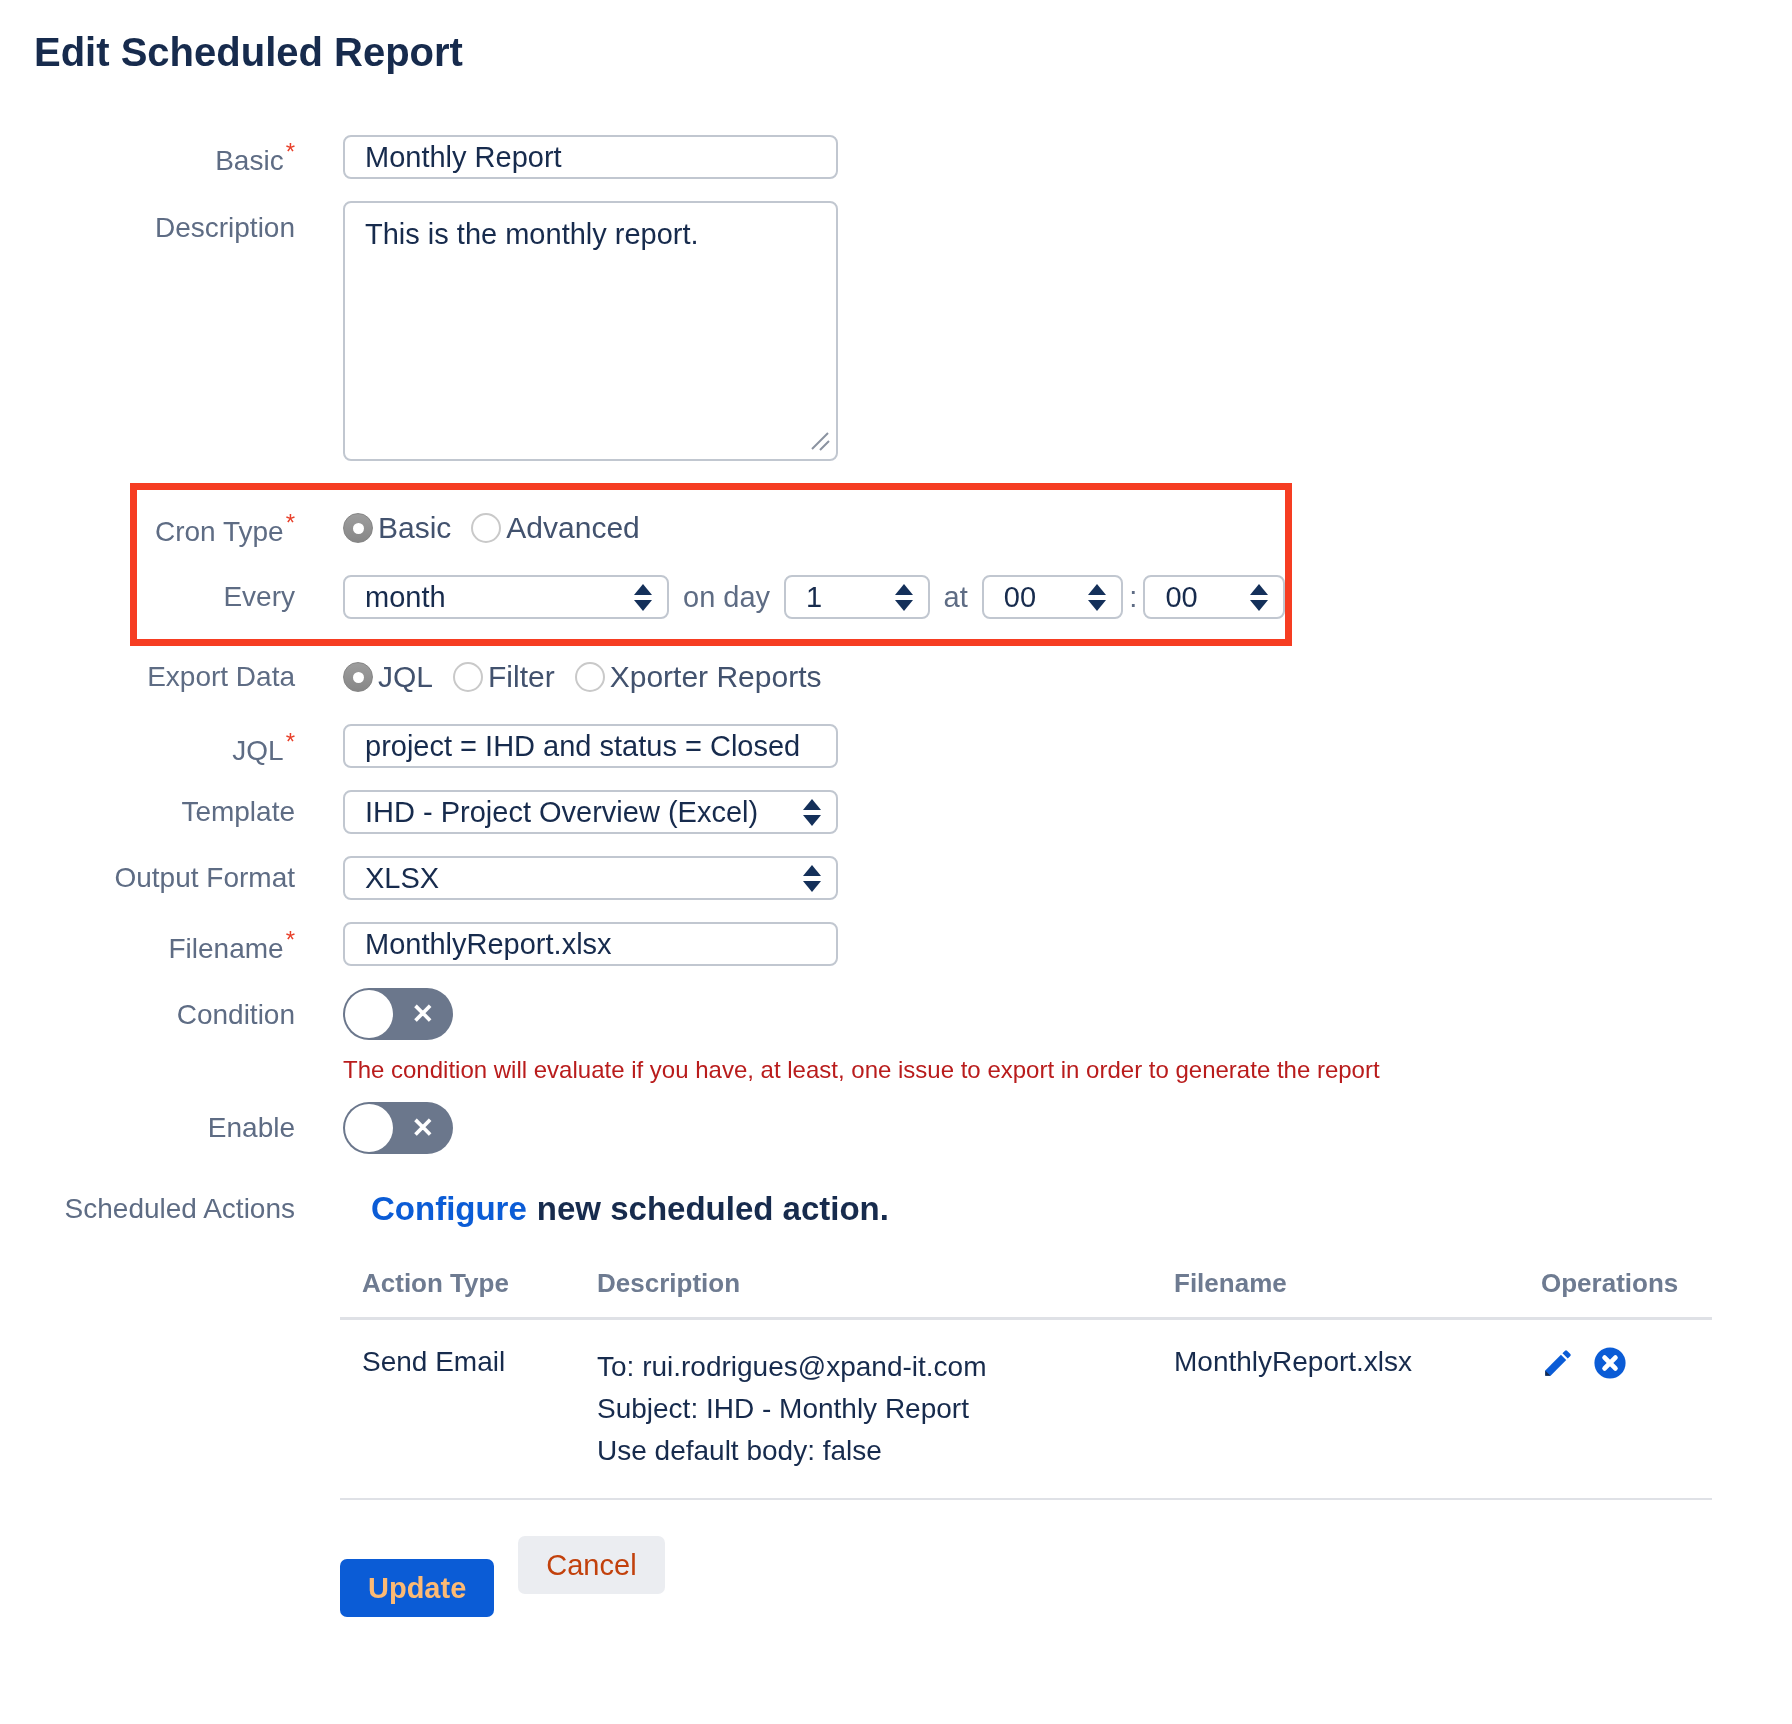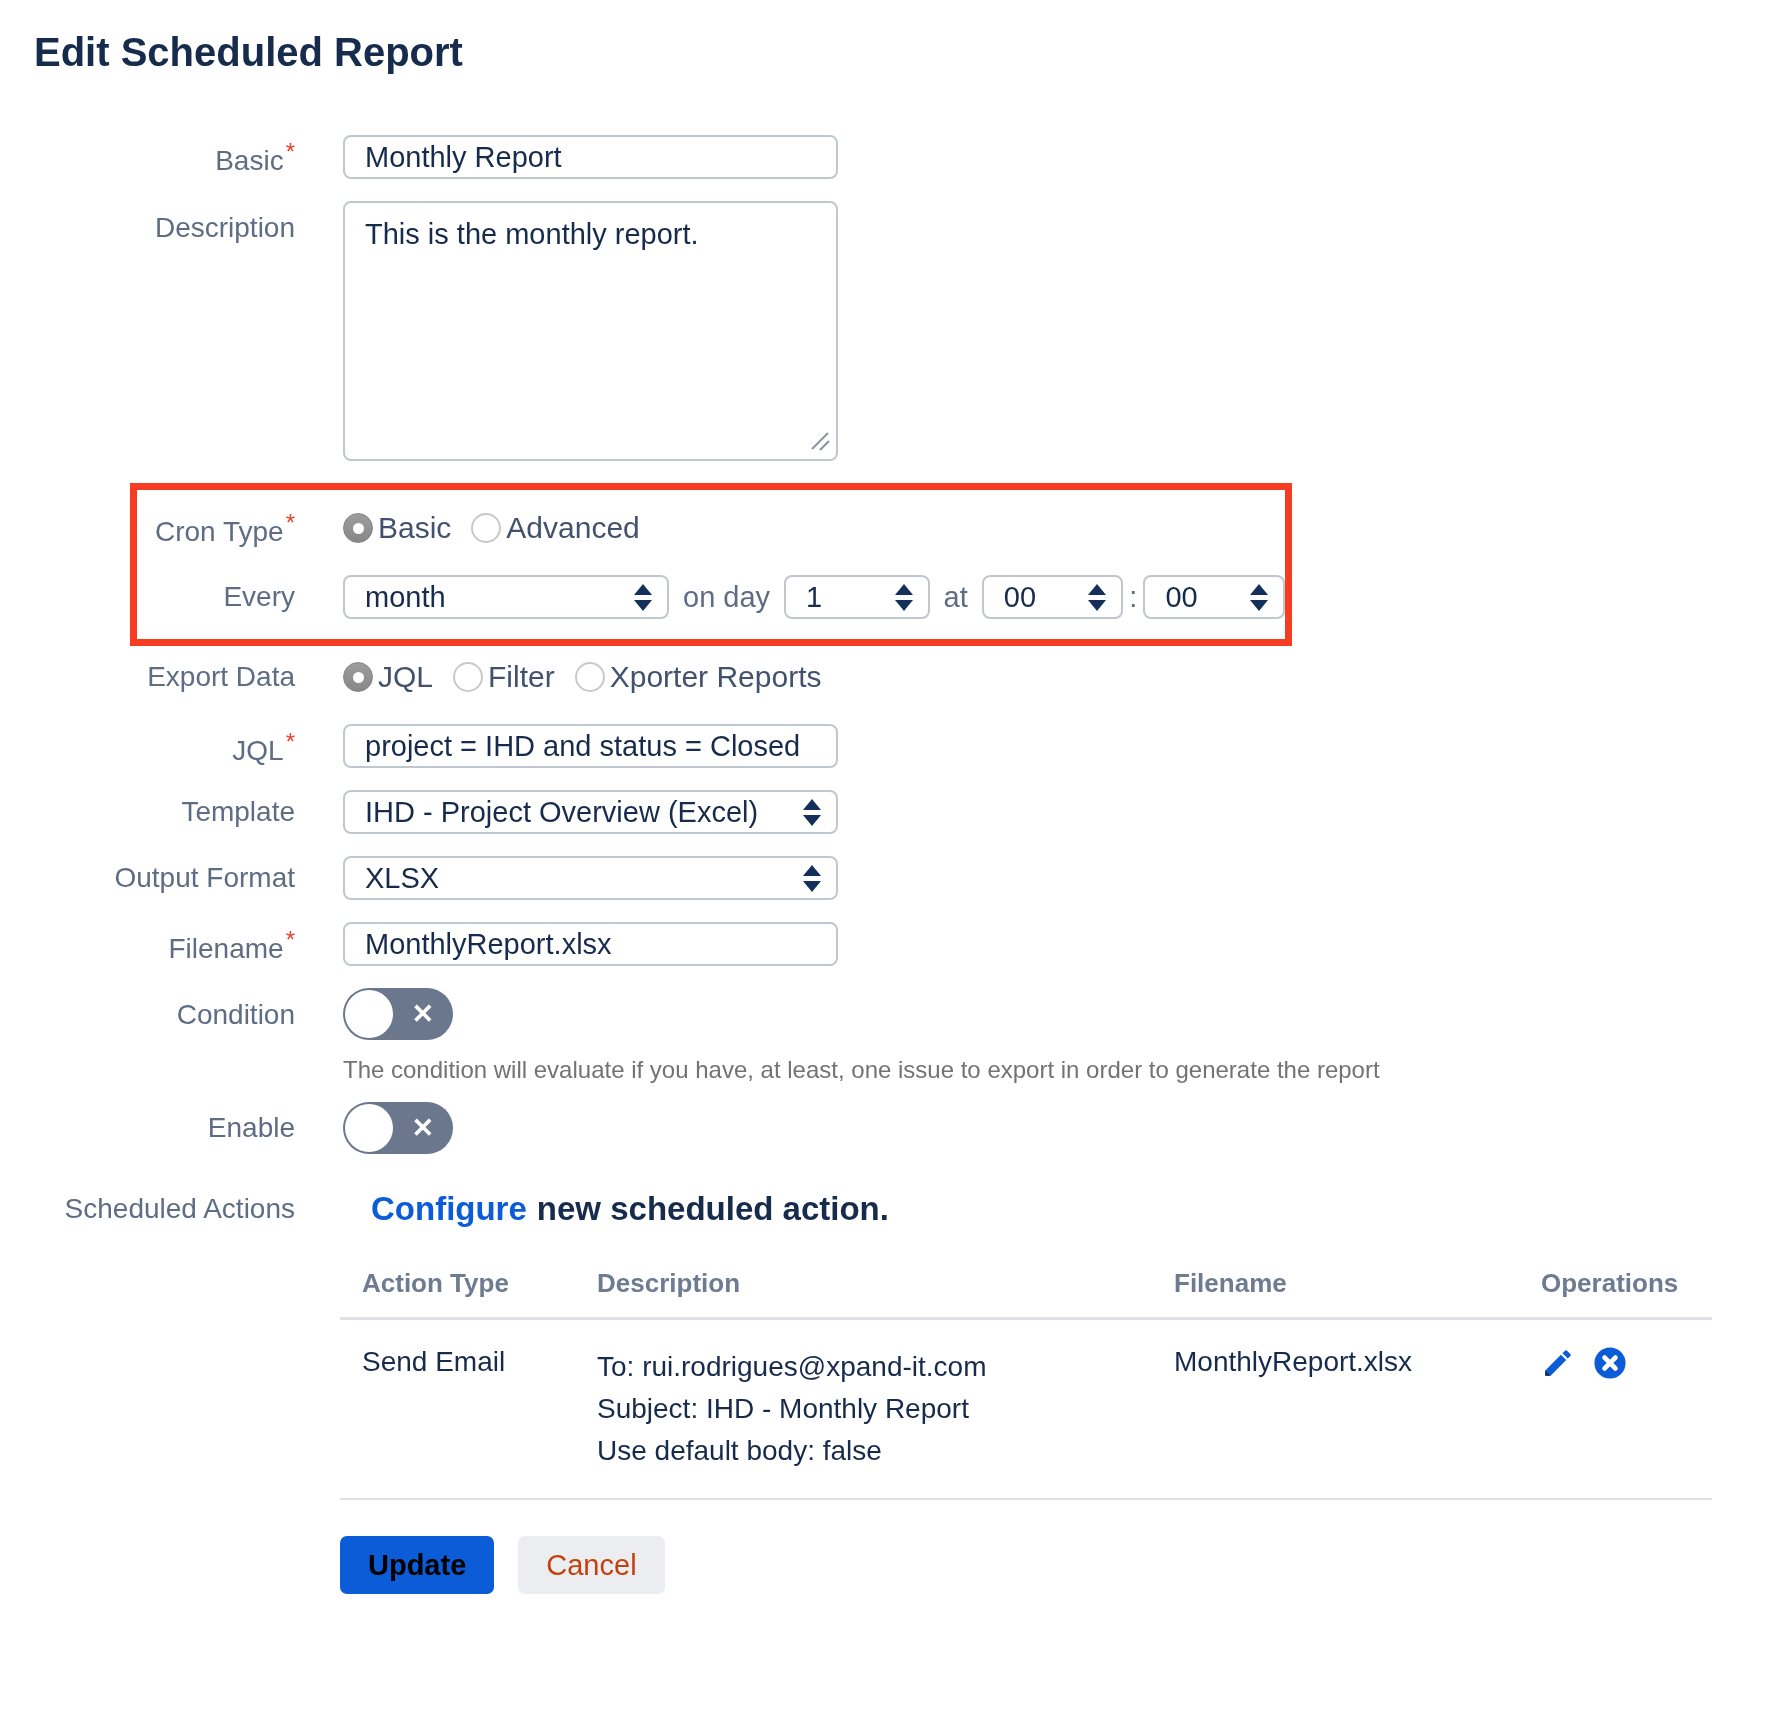--- a/index.html
+++ b/index.html
@@ -48,41 +48,41 @@
   .radio.off { background:#fff; border:2px solid #c9c9c9; }
   .radio-lbl { font-size:30px; color:#42526e; white-space:nowrap; }
 
   .toggle { width:110px; height:52px; border-radius:27px; background:#6b778c;
          position:relative; cursor:pointer; }
   .knob { position:absolute; left:2px; top:2px; width:48px; height:48px;
          border-radius:50%; background:#fff; }
   .tx { position:absolute; right:19px; top:50%; transform:translateY(-50%);
          color:#fff; font-size:27px; font-weight:bold; }
   .field-col { display:flex; flex-direction:column; }
-  .help-text { margin-top:16px; font-size:24px; color:#737373; }
+  .help-text { margin-top:16px; font-size:24px; color:#b91c1c; }
 
   .sched-line { font-size:33px; font-weight:bold;margin-left:28px; }
   .cfg-link { color:#0b5cd6; cursor:pointer; text-decoration:none; }
   .cfg-rest { color:#172b4d; margin-left:10px; }
 
   .actions-table { margin:40px 0 0 340px; width:1372px; }
   .t-head, .t-row { display:grid; grid-template-columns:235px 577px 367px 1fr;
          padding-left:22px; }
   .t-head { padding-bottom:18px; border-bottom:3px solid #dfe1e6; }
   .t-head div { font-size:26px; font-weight:bold; color:#6e7b91; }
   .t-row { padding-top:26px; padding-bottom:26px; border-bottom:2px solid #dfe1e6;
          font-size:28px; color:#172b4d; }
   .desc-line { line-height:42px; }
   .ops { display:flex; gap:18px; align-items:flex-start; }
   .op-icon { width:34px; height:34px; cursor:pointer; }
 
   .btn-row { display:flex; gap:24px; margin:36px 0 0 340px; }
   .btn { height:58px; border:none; border-radius:7px; font-size:29px;
          padding:0 28px; font-family:inherit; cursor:pointer; }
-  .btn-primary { background:#0b5cd6; color:#000000; font-weight:bold; }
+  .btn-primary { background:#0b5cd6; color:#fdba74; font-weight:bold;margin-top:23px; }
   .btn-secondary { background:#ebedf1; color:#c2410c; }
 </style>
 </head>
 <body>
 
 <div class="page">
   <h1>Edit Scheduled Report</h1>
 
   <div class="form">
 

